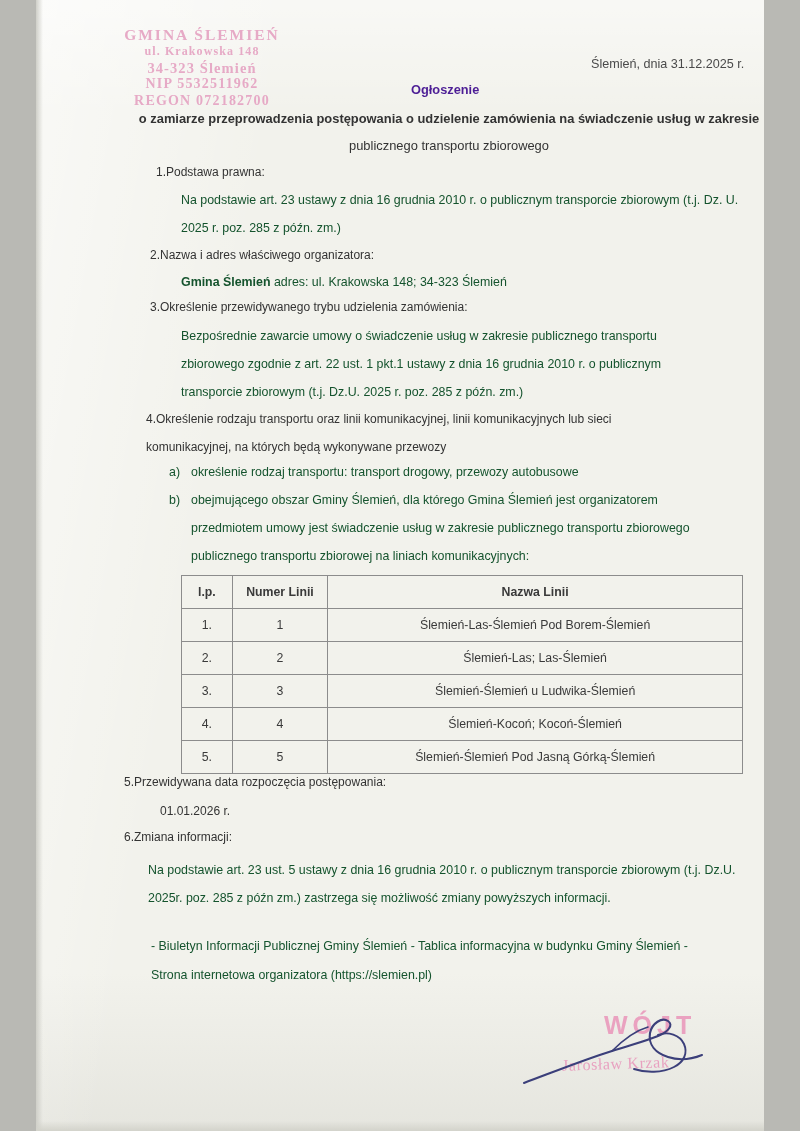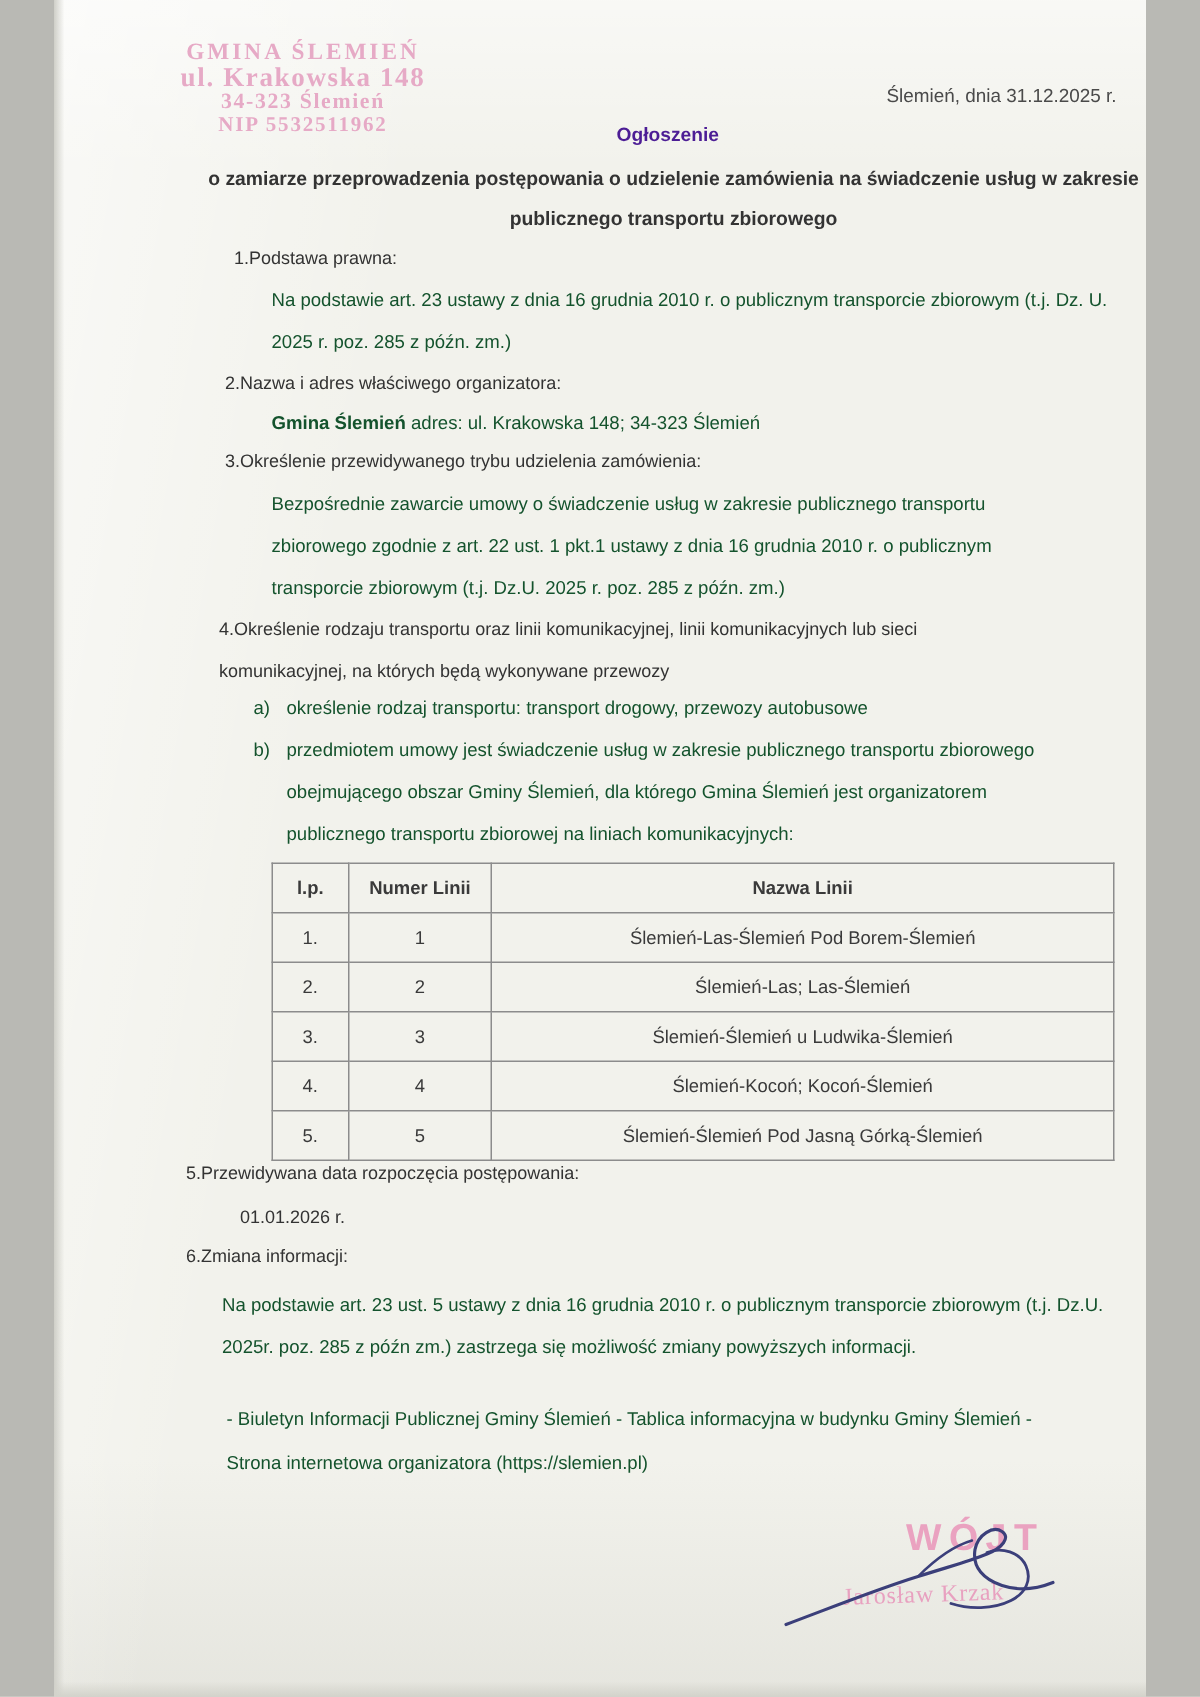--- a/index.html
+++ b/index.html
@@ -51,21 +51,21 @@
     color: #e6a6c4;
     font-family: "Liberation Serif", serif;
     font-weight: bold;
     font-size: 14.5px;
     line-height: 16.4px;
     letter-spacing: 1.2px;
     opacity: 0.95;
   }
   .letterhead div { white-space: nowrap; }
   .lh-1 { font-size: 15.5px; letter-spacing: 2px; }
-  .lh-2 { font-size: 18px; letter-spacing: 1.1px; }
+  .lh-2 { font-size: 12px; letter-spacing: 1.1px; }
   .lh-3 { font-size: 14.5px; letter-spacing: 1.1px; }
   .lh-4 { font-size: 14px; letter-spacing: 1.2px; font-family: Liberation Serif, serif; }
   .lh-5 { font-size: 14px; letter-spacing: 1.2px; }
 
   
   .doc-date {
     position: absolute;
     left: 555px;
     top: 57px;
     font-size: 12.6px;
@@ -90,21 +90,21 @@
     font-weight: bold;
     text-align: center;
     color: #333;
   }
   .doc-subtitle-2 {
     position: absolute;
     left: 93px;
     top: 138px;
     width: 640px;
     font-size: 12.9px;
-    font-weight: bold;
+    font-weight: normal;
     text-align: center;
     color: #333;
   }
 
   
   .sec-head {
     position: absolute;
     font-size: 12px;
     font-weight: normal;
     color: #333;
@@ -184,20 +184,21 @@
 <div class="page">
   <div class="paper-tone"></div>
   <div class="edge-left"></div>
   <div class="edge-bottom"></div>
 
   <div class="letterhead">
     <div class="lh-1">GMINA ŚLEMIEŃ</div>
     <div class="lh-2">ul. Krakowska 148</div>
     <div class="lh-3">34-323 Ślemień</div>
     <div class="lh-4">NIP 5532511962</div>
+    <div class="lh-5">REGON 072182700</div>
   </div>
 
   <div class="doc-date">Ślemień, dnia 31.12.2025 r.</div>
 
   <div class="doc-title">Ogłoszenie</div>
   <div class="doc-subtitle-1">o  zamiarze przeprowadzenia postępowania o udzielenie zamówienia na świadczenie usług w zakresie</div>
   <div class="doc-subtitle-2">publicznego transportu zbiorowego</div>
 
   <div class="sec-head" style="left:120px; top:160px;">1.Podstawa prawna:</div>
   <div class="sec-body" style="left:145px; top:186px; width:585px;">
@@ -222,22 +223,22 @@
     <span style="display:block;">komunikacyjnej, na których będą wykonywane przewozy</span>
   </div>
 
   <div class="sec-body" style="left:133px; top:458px; width:600px;">
     <span style="display:inline-block; width:22px;">a)</span><span>określenie rodzaj transportu: transport drogowy, przewozy autobusowe</span>
   </div>
 
   <div class="sec-body" style="left:133px; top:486px; width:600px;">
     <span style="display:block; position:absolute; left:0; top:0; width:22px;">b)</span>
     <div class="justified" style="margin-left:22px; width:578px;">
+      <span>obejmującego  obszar  Gminy  Ślemień,  dla  którego  Gmina  Ślemień  jest  organizatorem</span>
       <span>przedmiotem  umowy  jest  świadczenie  usług  w  zakresie  publicznego  transportu  zbiorowego</span>
-      <span>obejmującego  obszar  Gminy  Ślemień,  dla  którego  Gmina  Ślemień  jest  organizatorem</span>
       <span>publicznego transportu  zbiorowej na liniach komunikacyjnych:</span>
     </div>
   </div>
 
   <table class="lines-table">
     <thead>
       <tr>
         <th class="col-lp">l.p.</th>
         <th class="col-num">Numer Linii</th>
         <th class="col-name">Nazwa Linii</th>

